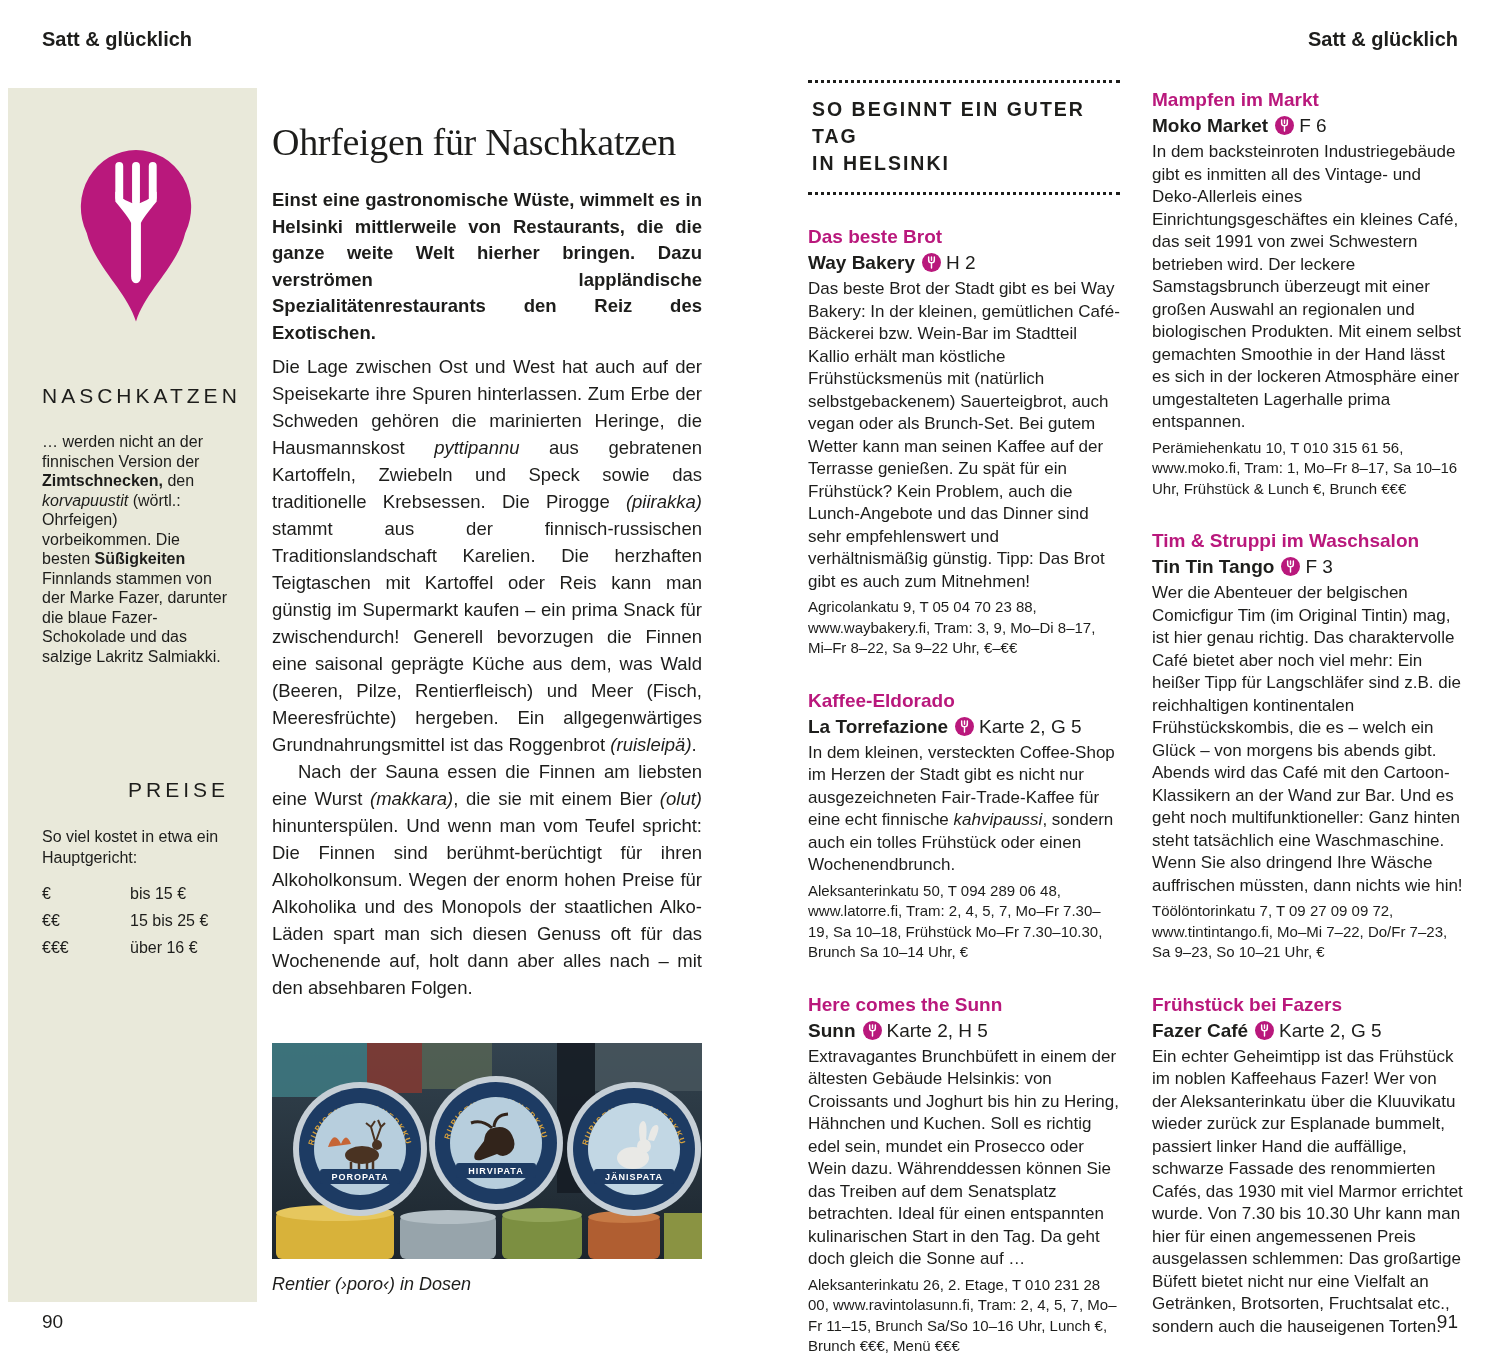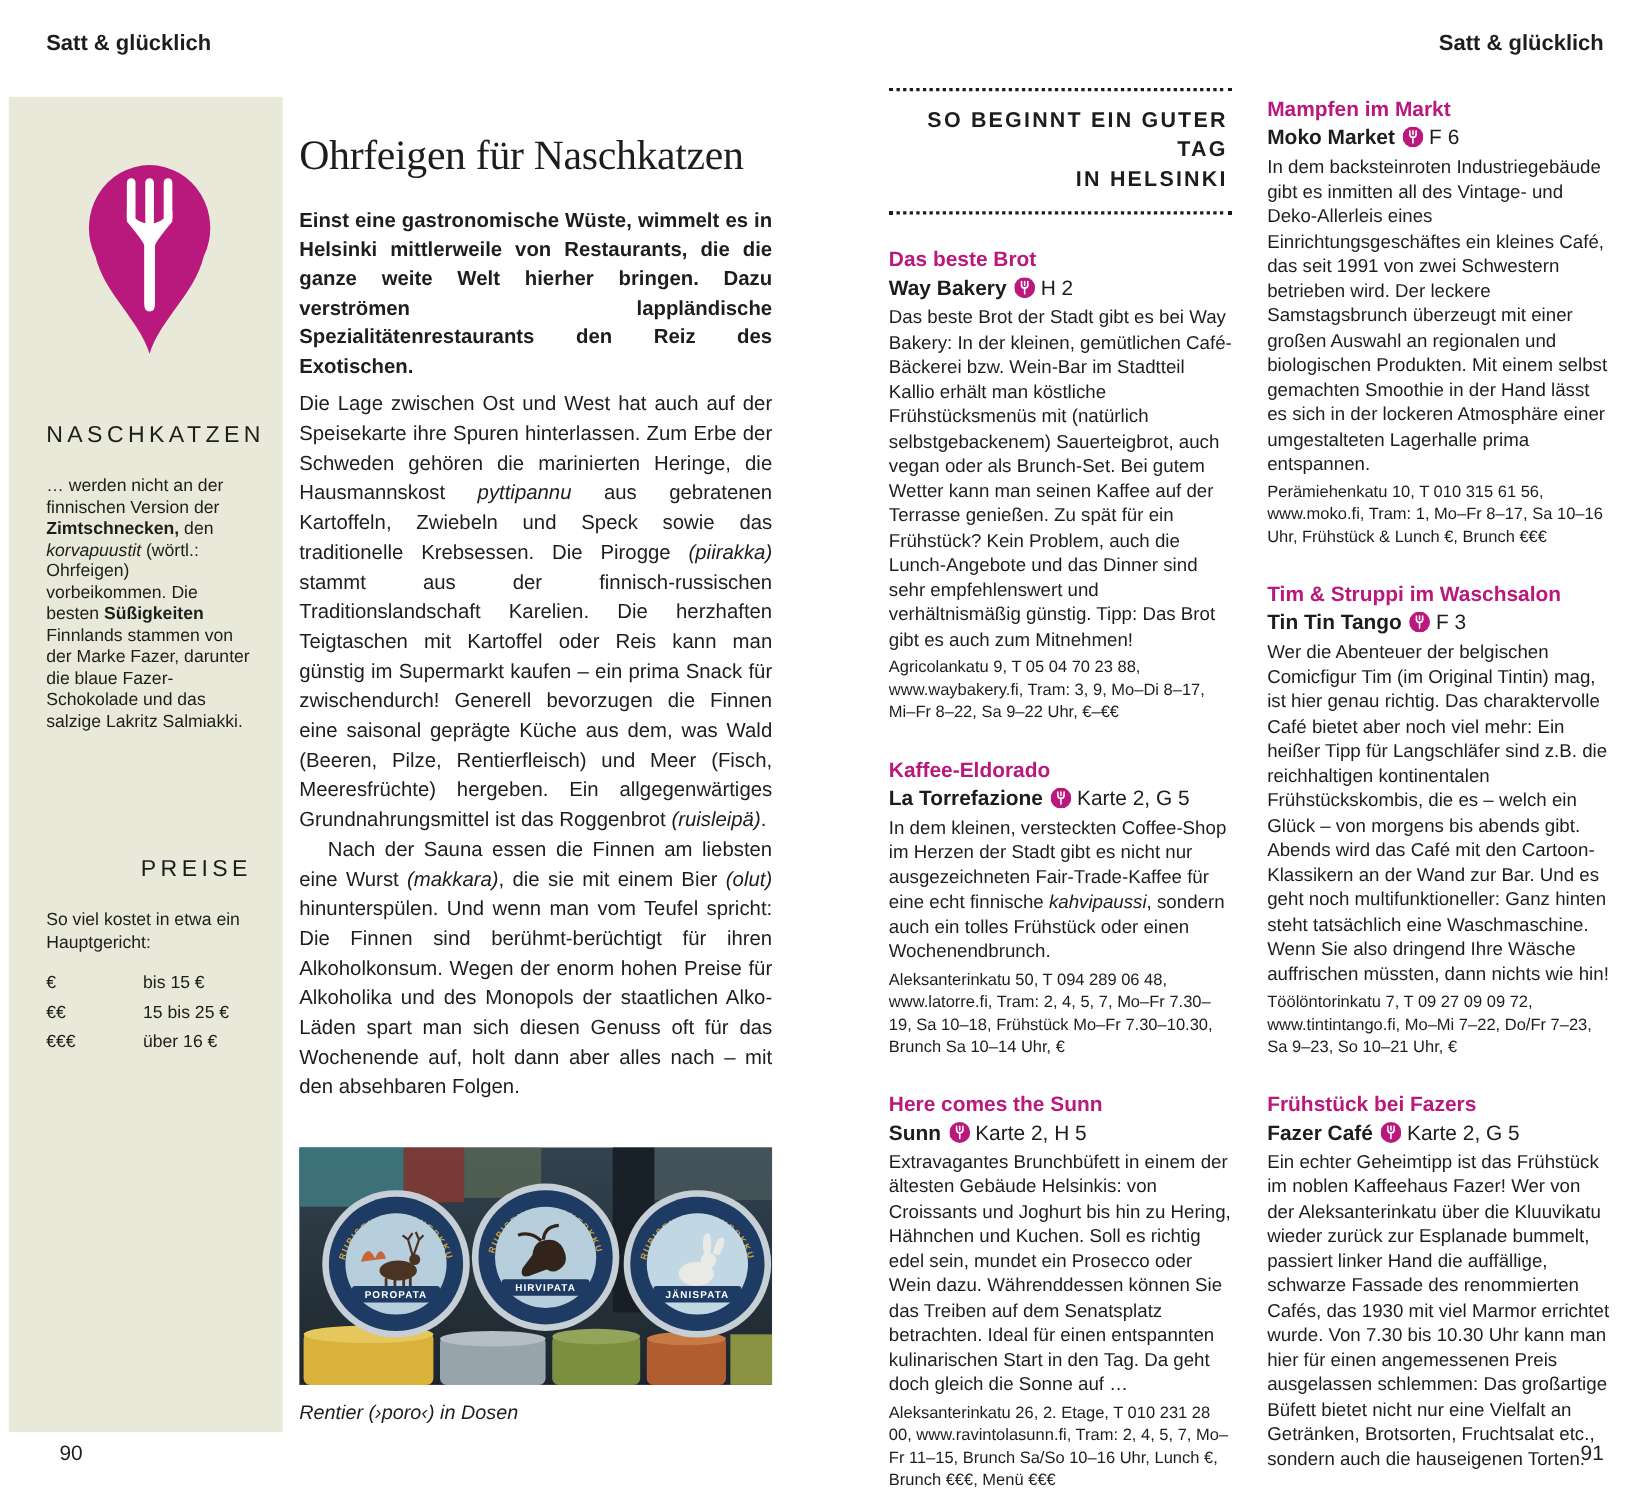--- a/index.html
+++ b/index.html
@@ -10,21 +10,21 @@
     font-family:"Liberation Sans", sans-serif;
     color:var(--text-color,#1d1d1b);
     overflow:hidden;
   }
   .run-b { font-weight:700; }
   .run-i { font-style:italic;text-align:right; }
 
   
   .head-left  { position:absolute; left:42px;  top:28px; font-size:20px; font-weight:700; }
   .head-right { position:absolute; right:42px; top:28px; font-size:20px; font-weight:700; }
-  .pageno-left  { position:absolute; left:42px;  bottom:24px; font-size:19px;margin-left:12px; }
+  .pageno-left  { position:absolute; left:42px;  bottom:24px; font-size:19px; }
   .pageno-right { position:absolute; right:42px; bottom:24px; font-size:19px; }
 
   
   .sidebar {
     position:absolute; left:8px; top:88px; width:249px; height:1214px;
     background:var(--sidebar-bg,#e9e9da);
     padding:48px 28px 0 34px;
   }
   .pin { display:block; margin:0 auto 60px auto; width:130px; height:188px; }
   .side-h {
@@ -51,21 +51,21 @@
   .photo-caption { margin-top:14px; font-style:italic; font-size:18px; line-height:22px; }
   .lid-arc-text { fill:#d9a23c; font-size:8px; font-weight:700; letter-spacing:1.5px; font-family:"Liberation Sans",sans-serif; }
   .lid-name { fill:#ffffff; font-size:9px; font-weight:700; letter-spacing:1px; font-family:"Liberation Sans",sans-serif; }
 
   
   .col { position:absolute; width:312px; }
   .col-1 { left:808px;  top:80px; }
   .col-2 { left:1152px; top:88px; }
   .intro-box {
     border-top:3.5px dotted #1d1d1b; border-bottom:3.5px dotted #1d1d1b;
-    padding:13px 4px 15px 4px; text-align:right; margin-bottom:30px;
+    padding:13px 4px 15px 4px; text-align:left; margin-bottom:30px;
   }
   .box-line { font-size:19.5px; font-weight:700; letter-spacing:2px; line-height:27px; }
   .listing { margin-bottom:30px; }
   .l-head { color:var(--accent-color,#b9187c); font-size:19px; font-weight:700; line-height:24px; }
   .name-row { font-size:19px; line-height:25px; margin-top:1px; }
   .l-name { font-weight:700; }
   .badge { width:19px; height:19px; display:inline-block; vertical-align:-3px; margin:0 5px 0 7px; }
   .l-body { font-size:17px; line-height:22.5px; margin-top:3px; }
   .l-details { font-size:15px; line-height:20.5px; margin-top:4px; }
 

